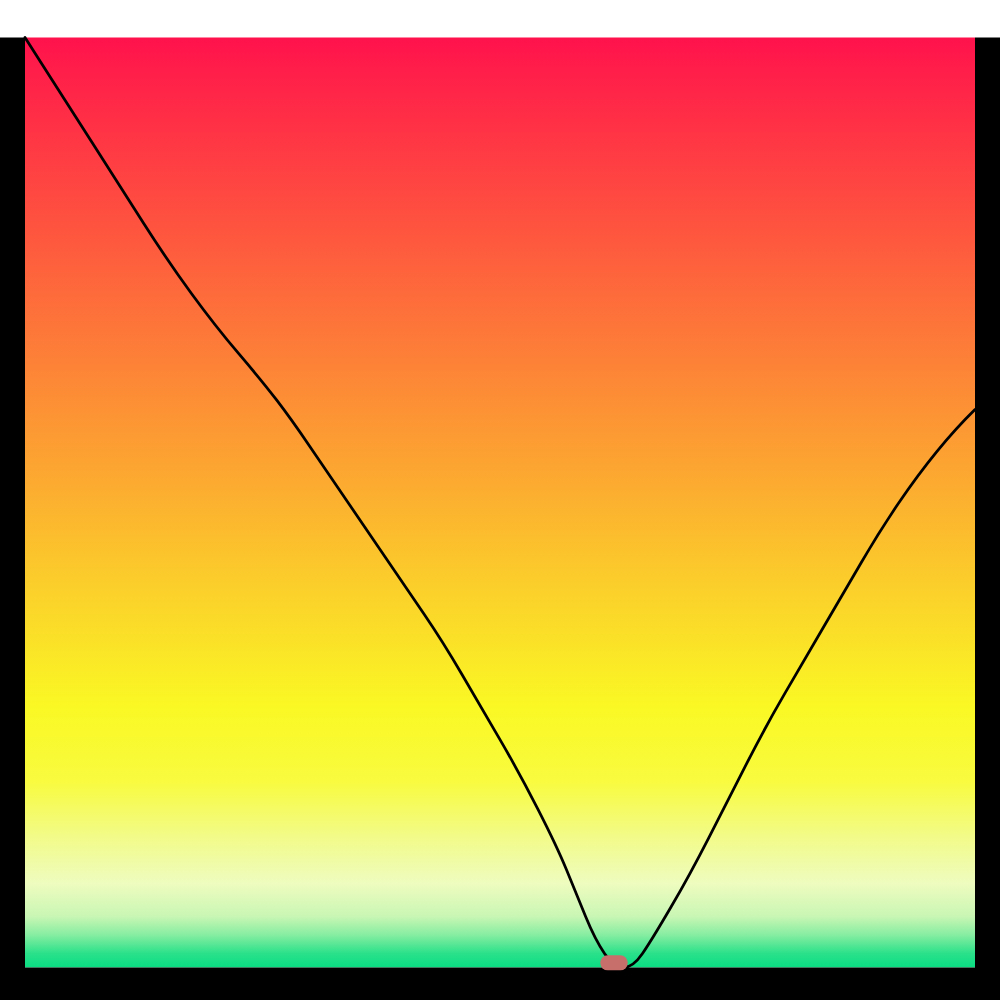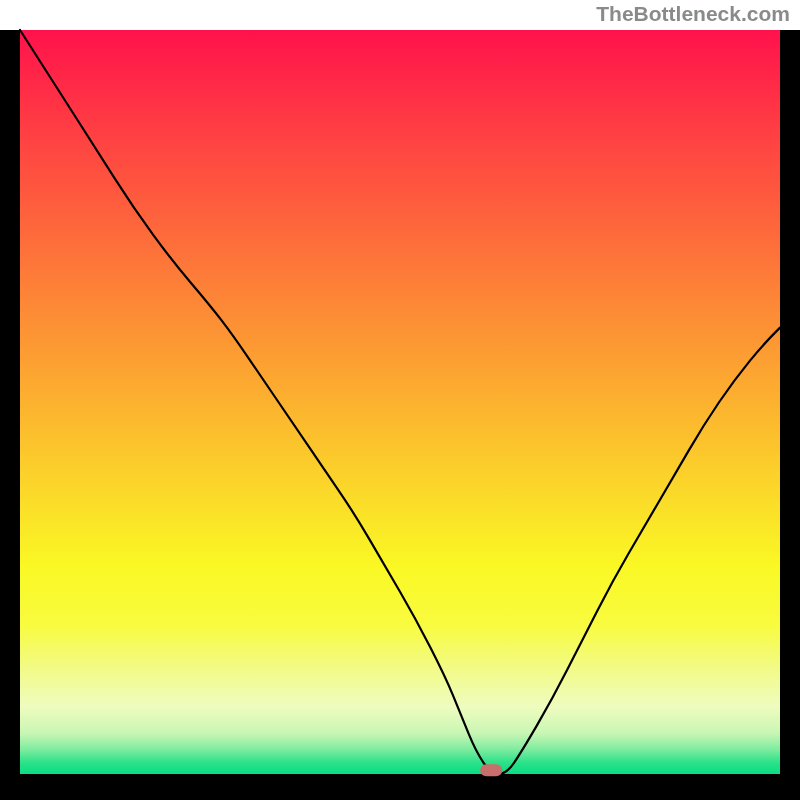--- a/index.html
+++ b/index.html
@@ -26,21 +26,20 @@
     z-index: 10;
   }
   svg {
     display: block;
   }
 </style>
 </head>
 <body>
 
 <div class="chart-container">
-  <div class="watermark">TheBottleneck.com</div>
   <svg id="chart-svg" width="800" height="800">
     <defs>
       <linearGradient id="bg-grad" x1="0" y1="0" x2="0" y2="1">
           <stop offset="0%" stop-color="#ff124c"></stop>
           <stop offset="10%" stop-color="#ff3345"></stop>
           <stop offset="22%" stop-color="#fe593e"></stop>
           <stop offset="35%" stop-color="#fd8237"></stop>
           <stop offset="48%" stop-color="#fcab30"></stop>
           <stop offset="60%" stop-color="#fbd22a"></stop>
           <stop offset="72%" stop-color="#faf824"></stop>

